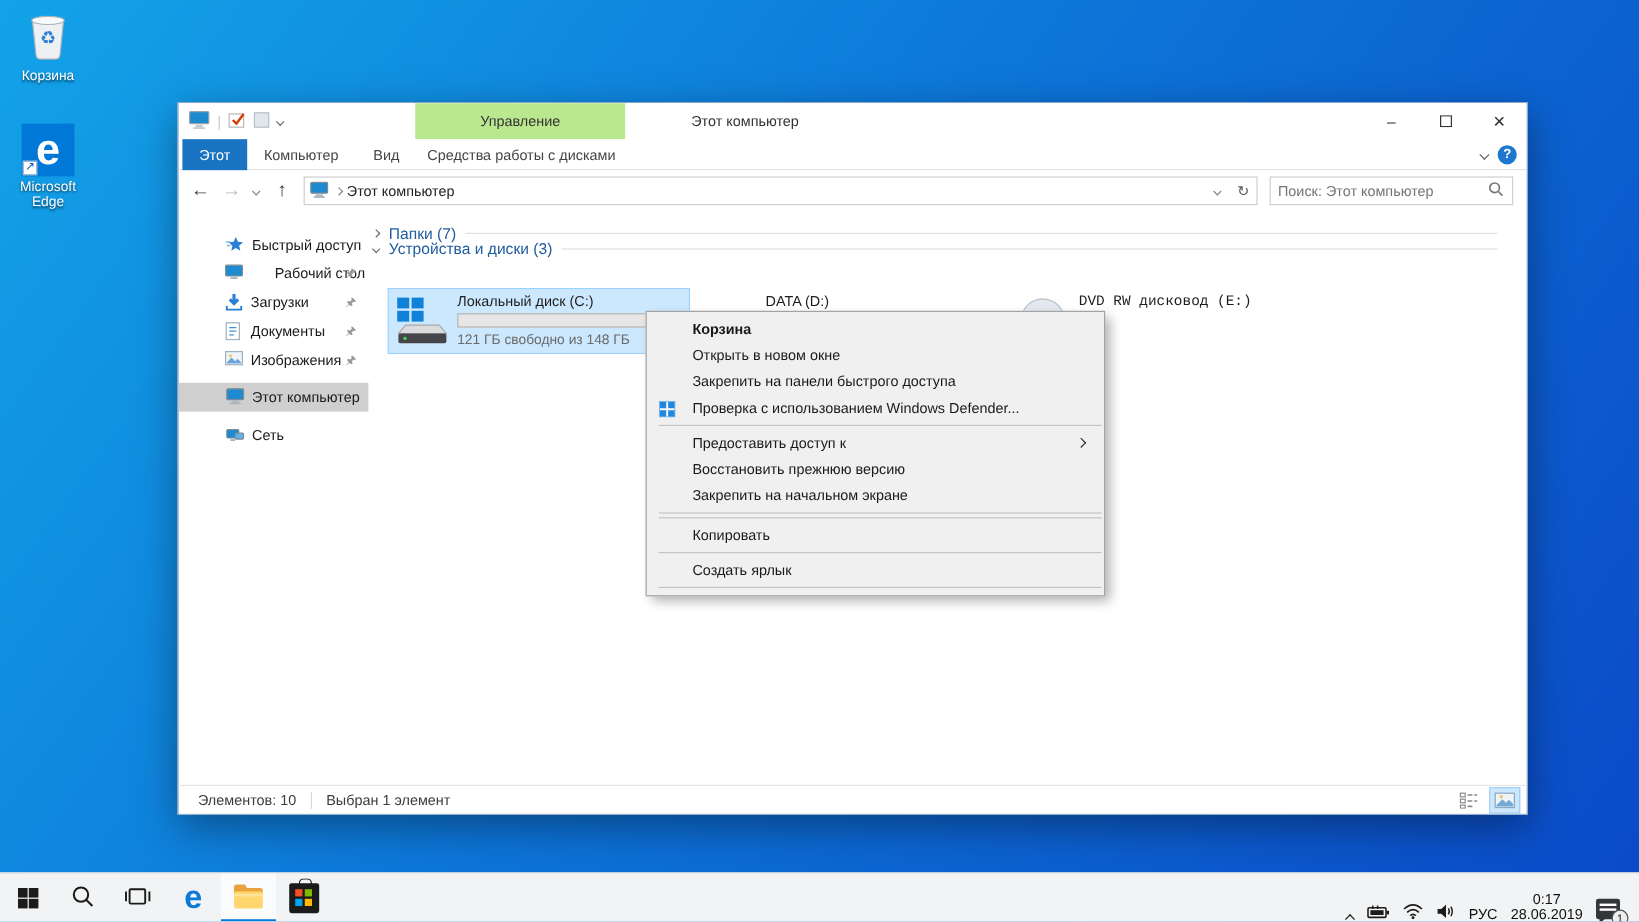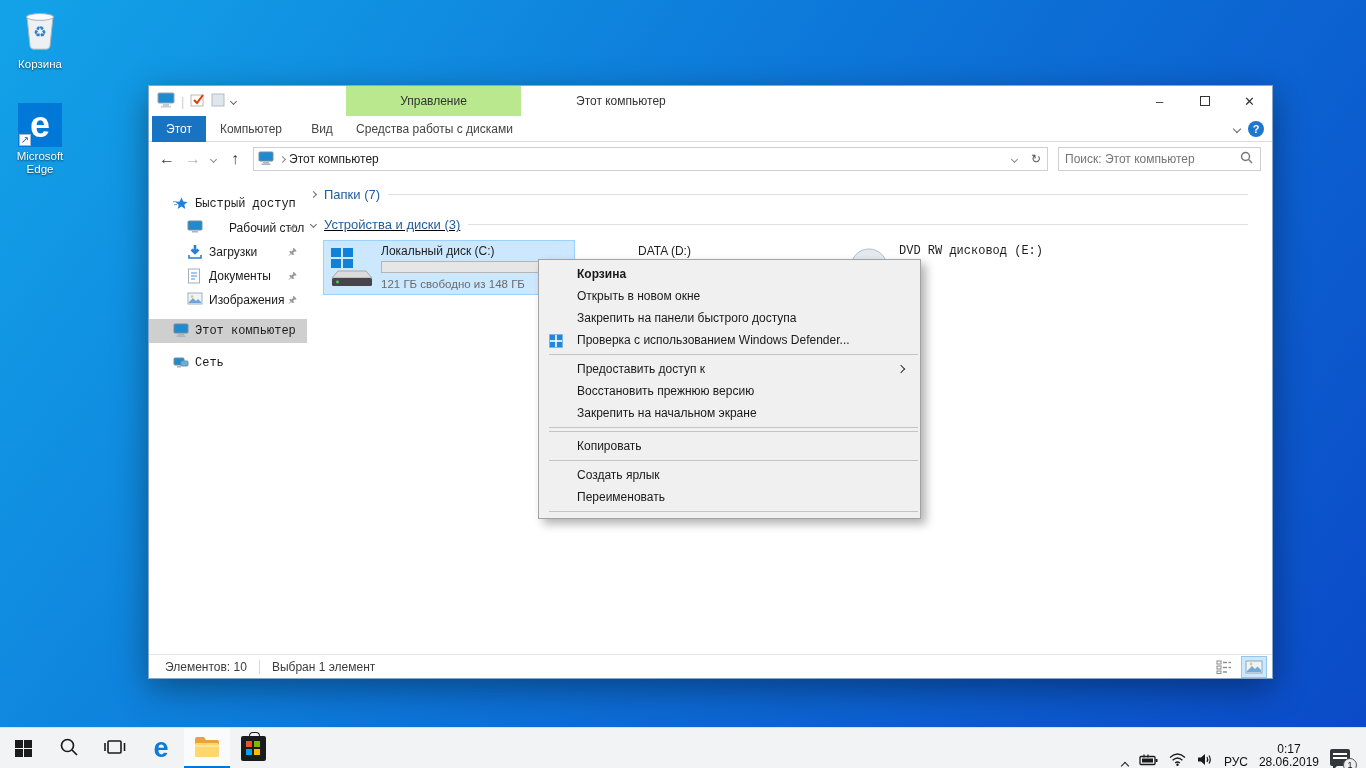--- a/index.html
+++ b/index.html
@@ -60,21 +60,21 @@
 
   .main { position:absolute; left:0; top:90px; width:1123px; height:480px; background:#fff; }
 
   
   .sidebar { position:absolute; left:0; top:0; width:158px; height:480px; }
   .sitem { position:absolute; left:0; width:158px; height:24px; display:flex; align-items:center;
            color:#1a1a1a; }
   .sitem .icn { width:16px; height:16px; margin-right:6px; flex:0 0 16px; }
   .sitem .pin { position:absolute; right:10px; color:#9a9a9a; font-size:10px; }
   .sitem.sel { background:#cfcfcf; }
-  .ind1 { padding-left:24px;font-family:Liberation Mono, monospace; } .ind2 { padding-left:38px; }
+  .ind1 { padding-left:39px; } .ind2 { padding-left:38px; }
 
   
   .content { position:absolute; left:158px; top:0; width:965px; height:480px; }
   .group { position:absolute; left:0; display:flex; align-items:center; width:953px; }
   .group .gchev { margin-left:4px; color:#6b6b6b; }
   .group .glabel { color:#205d9e; font-size:13px; margin:0 8px 0 8px; white-space:nowrap; }
   .group .gline { flex:1; height:1px; background:#e0e0e0; margin-right:12px; }
 
   .tile { position:absolute; width:250px; height:53px; top:65px; }
   .tile.sel { background:#cce8ff; outline:1px solid #99d1ff; }
@@ -328,21 +328,21 @@
           <span>Сеть</span>
         </div>
       </div>
 
       <div class="content">
         <div class="group" style="top:11px;">
           <span class="gchev chev right small" style="border-color:#6b6b6b;"></span>
           <span class="glabel">Папки (7)</span>
           <span class="gline"></span>
         </div>
-        <div class="group" style="top:41px;text-decoration:underline;">
+        <div class="group" style="top:24px;">
           <span class="gchev chev down small" style="border-color:#6b6b6b;"></span>
           <span class="glabel">Устройства и диски (3)</span>
           <span class="gline"></span>
         </div>
 
         <div class="tile sel" style="left:17px;">
           <span class="ticon">
             <svg width="46" height="45" viewBox="0 0 46 45">
               <polygon points="10,26 38,26 44,33 4,33" fill="#dcdcdc" stroke="#a8a8a8"></polygon>
               <rect x="4" y="33" width="40" height="8" rx="1.5" fill="#46464a"></rect>
@@ -401,21 +401,20 @@
         <span>Предоставить доступ к</span>
         <span class="subarrow chev right" style="border-color:#333;"></span>
       </div>
       <div class="mi">Восстановить прежнюю версию</div>
       <div class="mi">Закрепить на начальном экране</div>
       <div class="msep"></div>
       <div class="msep"></div>
       <div class="mi">Копировать</div>
       <div class="msep"></div>
       <div class="mi">Создать ярлык</div>
-      <div class="mi">Переименовать</div>
       <div class="msep"></div>
     </div>
 
     <div class="statusbar">
       <span class="stx">Элементов: 10</span>
       <span class="sdiv"></span>
       <span>Выбран 1 элемент</span>
       <div class="viewbtns">
         <span class="vbtn">
           <svg width="16" height="14" viewBox="0 0 16 14">

